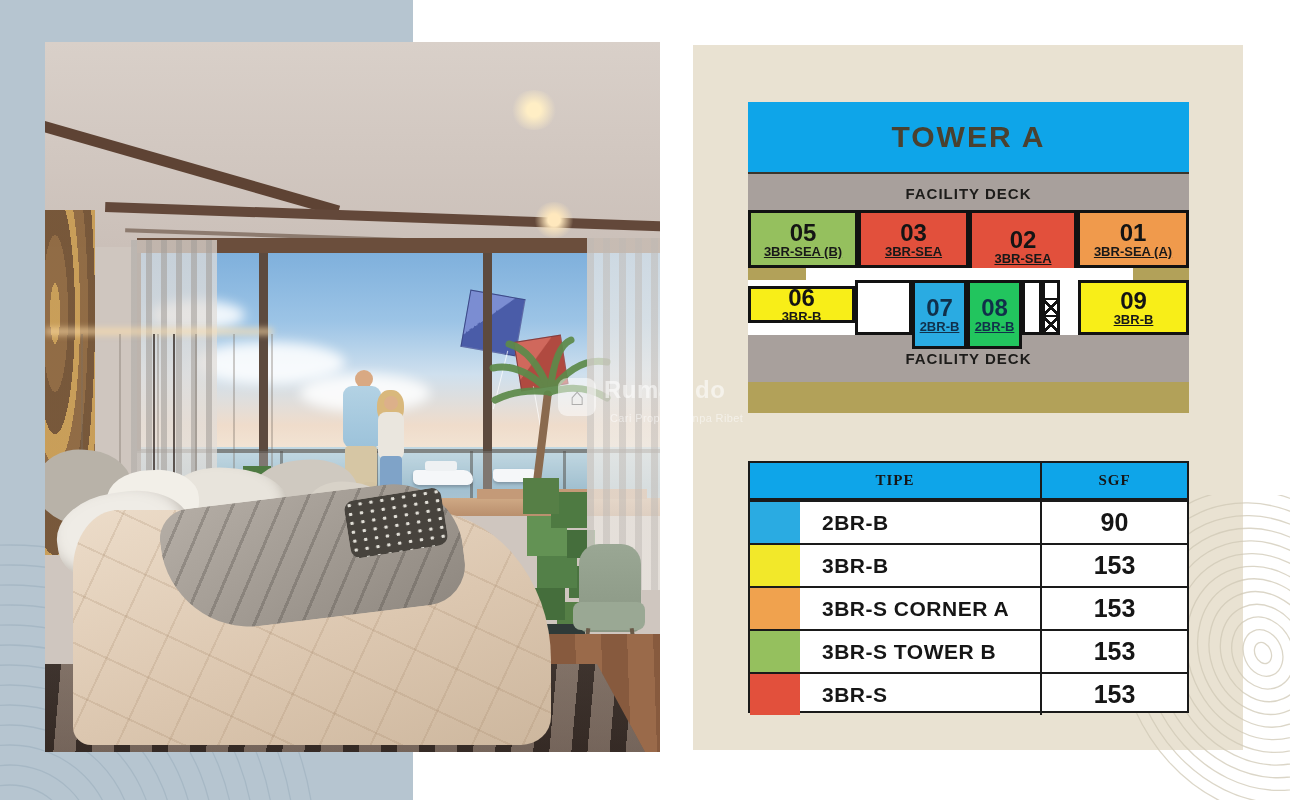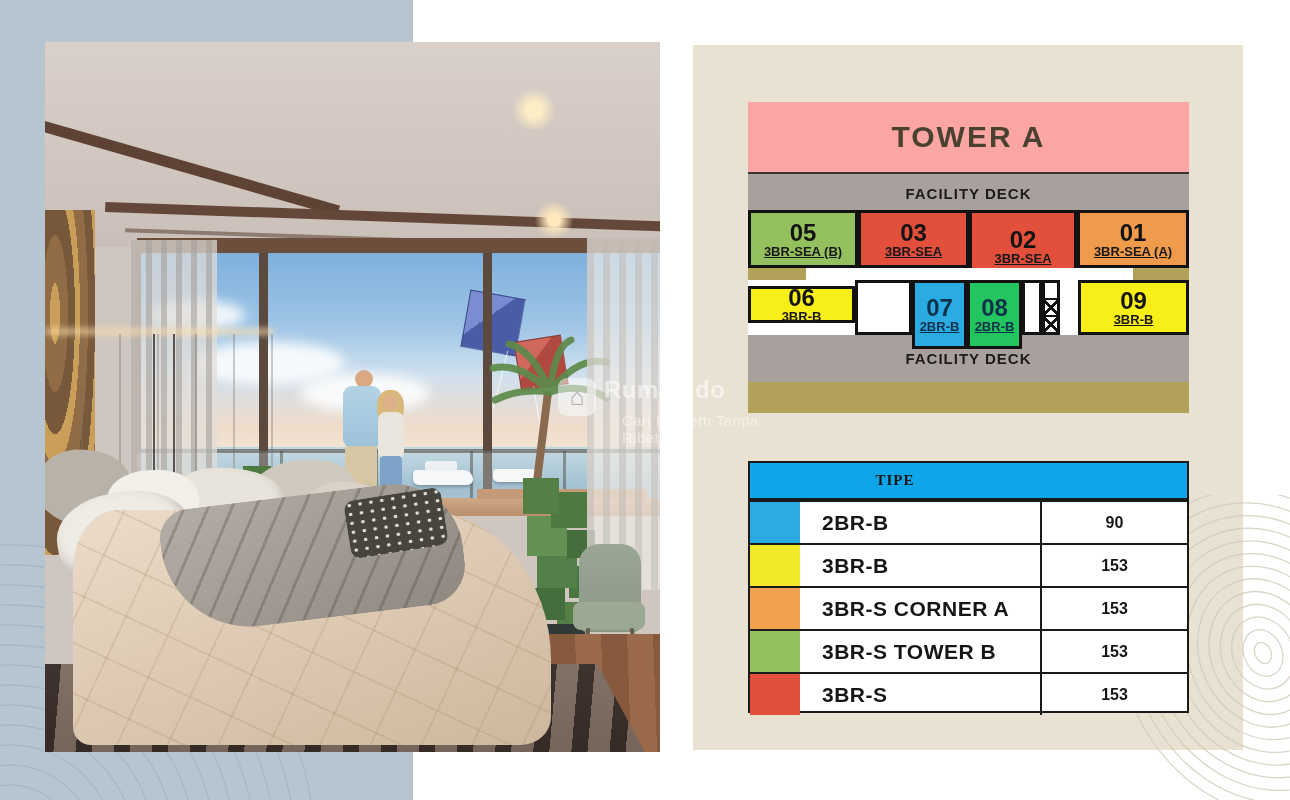--- a/index.html
+++ b/index.html
@@ -150,28 +150,28 @@
   .t-header{display:flex;height:37px;background:#0ea5e9;border-bottom:2px solid #1a1a1a;box-sizing:border-box;font-family:Liberation Serif, serif;}
   .t-hc{display:flex;align-items:center;justify-content:center;font-size:15px;font-weight:bold;letter-spacing:1px;color:#161616;box-sizing:border-box;}
   .t-hc.tipe{width:290px;}
   .t-hc.sgf{flex:1;border-left:2px solid #1a1a1a;}
   .t-row{display:flex;height:43px;border-top:2px solid #1a1a1a;box-sizing:border-box;}
   .t-row:first-of-type{border-top:none;}
   .t-sw{width:50px;height:100%;}
   .t-tipe{width:240px;display:flex;align-items:center;padding-left:22px;box-sizing:border-box;
     font-size:21px;font-weight:bold;letter-spacing:.5px;color:#161616;}
   .t-sgf{flex:1;border-left:2px solid #1a1a1a;display:flex;align-items:center;justify-content:center;
-    font-size:16px;font-weight:bold;color:#161616;box-sizing:border-box;}
+    font-size:25px;font-weight:bold;color:#161616;box-sizing:border-box;}
 
   
   .wmark{left:558px;top:376px;width:220px;height:50px;z-index:50;}
   .wm-icon{left:0;top:2px;width:38px;height:38px;border-radius:9px;background:rgba(255,255,255,.5);
     display:flex;align-items:center;justify-content:center;font-size:24px;color:rgba(120,120,120,.55);}
   .wm-brand{left:46px;top:0;font-size:24px;font-weight:bold;color:rgba(255,255,255,.55);letter-spacing:.5px;}
-  .wm-tag{left:64px;top:36px;font-size:15px;color:rgba(255,255,255,.5);letter-spacing:.4px;}
+  .wm-tag{left:52px;top:36px;font-size:11px;color:rgba(255,255,255,.5);letter-spacing:.4px;text-align:center;}
 </style>
 </head>
 <body>
 
 <div class="page">
 
   <div class="abs left-accent">
     <svg class="abs corner-arcs" width="420" height="420" viewBox="0 0 420 420">
       <g fill="none" stroke="#9db0be" stroke-width="1.3" opacity="0.6">
         <circle cx="50" cy="410" r="45"></circle>
@@ -291,21 +291,21 @@
         <ellipse cx="155" cy="158" rx="85" ry="102"></ellipse>
       <ellipse cx="155" cy="158" rx="96" ry="115"></ellipse>
         <ellipse cx="155" cy="158" rx="107" ry="128"></ellipse>
       <ellipse cx="155" cy="158" rx="118" ry="141"></ellipse>
         <ellipse cx="155" cy="158" rx="129" ry="154"></ellipse>
       <ellipse cx="155" cy="158" rx="140" ry="167"></ellipse>
     </g>
   </svg>
 
   <div class="abs diagram">
-    <div class="abs d-title" style="background-color: #fca5a5;">TOWER A</div>
+    <div class="abs d-title" style="background-color: #0ea5e9;">TOWER A</div>
     <div class="abs d-deck1" style="background-color: rgb(168, 160, 156);">
       <div class="d-deck-label">FACILITY DECK</div>
     </div>
 
     <div class="abs unit u05" style="background-color: rgb(149, 192, 94);">
       <div class="num">05</div>
       <div class="typ">3BR-SEA (B)</div>
     </div>
     <div class="abs unit u03" style="background-color: rgb(226, 80, 60);">
       <div class="num">03</div>
@@ -350,20 +350,21 @@
 
     <div class="abs d-deck2" style="background-color: rgb(168, 160, 156);">
       <div class="d-deck-label">FACILITY DECK</div>
     </div>
     <div class="abs d-base" style="background-color: rgb(178, 161, 89);"></div>
   </div>
 
   <div class="abs ltable">
     <div class="t-header">
       <div class="t-hc tipe">TIPE</div>
+      <div class="t-hc sgf">SGF</div>
     </div>
     <div class="t-row">
       <div class="t-sw" style="background-color: rgb(42, 171, 226);"></div>
       <div class="t-tipe">2BR-B</div>
       <div class="t-sgf">90</div>
     </div>
     <div class="t-row">
       <div class="t-sw" style="background-color: rgb(242, 232, 42);"></div>
       <div class="t-tipe">3BR-B</div>
       <div class="t-sgf">153</div>

